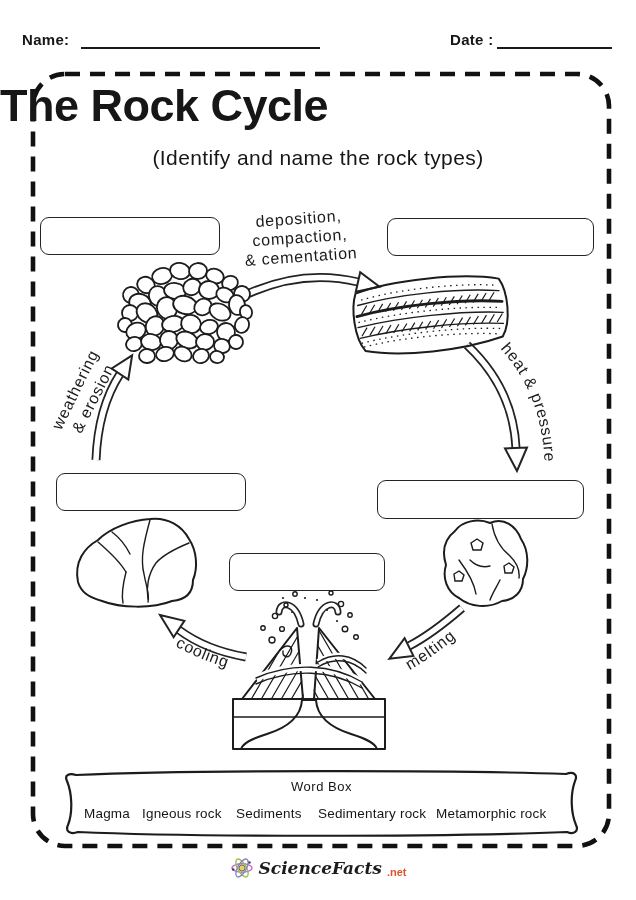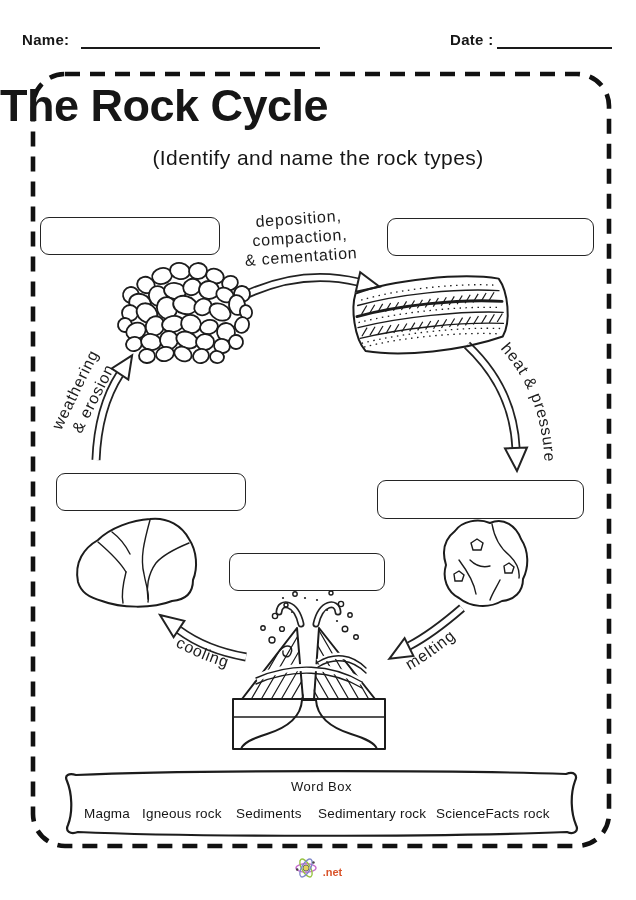--- a/index.html
+++ b/index.html
@@ -264,25 +264,26 @@
 <div class="abs ui box" style="left:387px;top:218px;width:205px;height:36px;"></div>
 <div class="abs ui box" style="left:56px;top:473px;width:188px;height:36px;"></div>
 <div class="abs ui box" style="left:377px;top:480px;width:205px;height:37px;"></div>
 <div class="abs ui box" style="left:229px;top:553px;width:154px;height:36px;"></div>
 
 <div class="abs ui wb-title" style="left:66px;top:779px;width:511px;">Word Box</div>
 <span class="abs ui wb-word" style="left:84px;top:806px;">Magma</span>
 <span class="abs ui wb-word" style="left:142px;top:806px;">Igneous rock</span>
 <span class="abs ui wb-word" style="left:236px;top:806px;">Sediments</span>
 <span class="abs ui wb-word" style="left:318px;top:806px;">Sedimentary rock</span>
-<span class="abs ui wb-word" style="left:436px;top:806px;">ScienceFacts rock</span>
+<span class="abs ui wb-word" style="left:436px;top:806px;">Metamorphic rock</span>
 
 <div class="abs ui footer">
   <svg width="24" height="24" viewBox="0 0 24 24">
     <ellipse cx="12" cy="12" rx="10" ry="4.2" fill="none" stroke-width="1.4" stroke="#c76ed1"></ellipse>
     <ellipse cx="12" cy="12" rx="10" ry="4.2" fill="none" stroke-width="1.4" transform="rotate(60 12 12)" stroke="#96c23f"></ellipse>
     <ellipse cx="12" cy="12" rx="10" ry="4.2" fill="none" stroke-width="1.4" transform="rotate(120 12 12)" stroke="#8087c9"></ellipse>
     <circle cx="12" cy="12" r="3" stroke="#555" stroke-width="0.8" fill="#e3d35a"></circle>
     <circle cx="3.2" cy="13.5" r="1.2" fill="#444"></circle>
     <circle cx="19.5" cy="6.5" r="1.2" fill="#444"></circle>
   </svg>
+  <span class="brand">ScienceFacts</span>
   <span class="brand-suffix" style="color: rgb(217, 84, 43);">.net</span>
 </div>
 
 </body></html>

